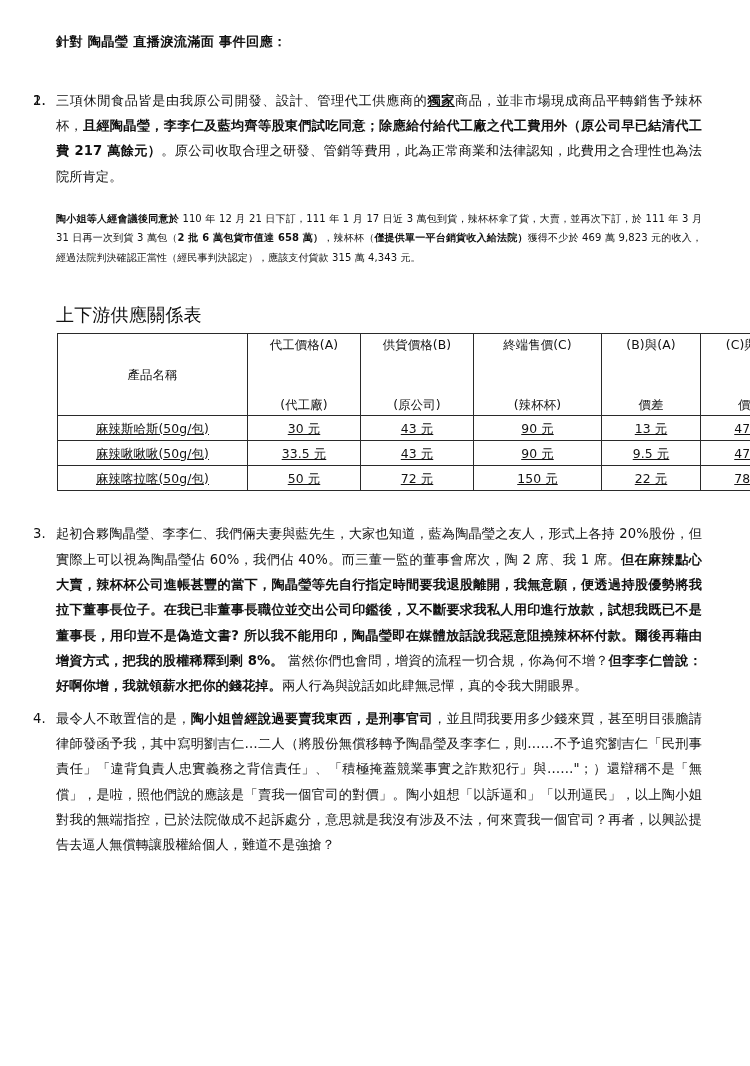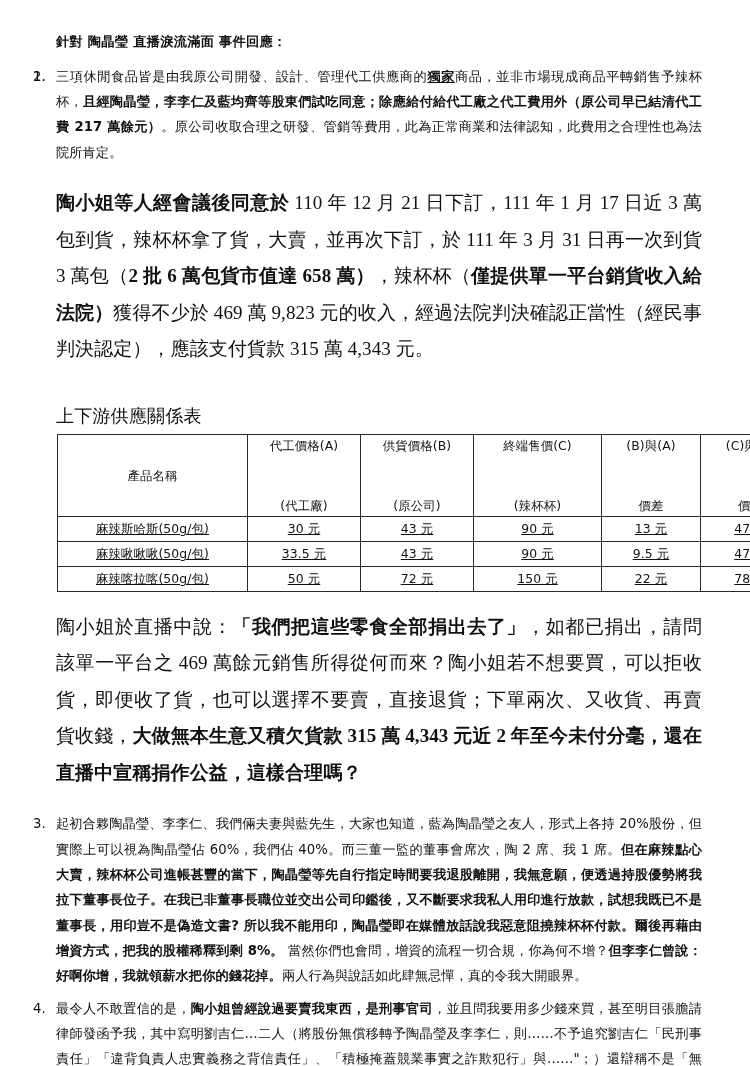--- a/index.html
+++ b/index.html
@@ -19,21 +19,21 @@
     width: 750px;
     height: 1066px;
     box-sizing: border-box;
     padding: 32px 48px 20px 33px;
     background: #ffffff;
   }
   .doc-title {
     font-size: 13.2px;
     line-height: 1.5;
     letter-spacing: 0.3px;
-    margin: 0 0 12px 23px;
+    margin: 0 0 36px 23px;
     color: #111;
   }
   ol.clauses {
     list-style: none;
     margin: 0;
     padding: 0;
   }
   li.clause {
     position: relative;
     padding-left: 23px;
@@ -46,27 +46,26 @@
   }
   li.clause > .num {
     position: absolute;
     left: 0;
     top: 0;
     width: 18px;
     text-align: left;
     font-size: 13.2px;
   }
   .para {
-    font-size: 19px;
+    font-size: 10px;
     line-height: 1.92;
     text-align: justify;
     text-justify: inter-character;
     letter-spacing: 0.1px;
     margin: 0 0 7px 23px;
-    font-family: Liberation Serif, serif;
   }
   .spacer-sm { height: 13px; }
   .spacer-md { height: 17px; }
   b, .b { font-weight: bold; }
   .u { text-decoration: underline; }
 
   .table-caption {
     font-size: 18px;
     margin: 16px 0 6px 23px;
     letter-spacing: 0.2px;
@@ -181,21 +180,20 @@
         <td>72 元</td>
         <td>150 元</td>
         <td>22 元</td>
         <td>78 元</td>
       </tr>
     </tbody>
   </table>
 
   <div class="spacer-md"></div>
 
-  <p class="para"><span>陶小姐於直播中說：</span><span class="b">「我們把這些零食全部捐出去了」</span><span>，如都已捐出，請問該單一平台之 469 萬餘元銷售所得從何而來？陶小姐若不想要買，可以拒收貨，即便收了貨，也可以選擇不要賣，直接退貨；下單兩次、又收貨、再賣貨收錢，</span><span class="b">大做無本生意又積欠貨款 315 萬 4,343 元近 2 年至今未付分毫，還在直播中宣稱捐作公益，這樣合理嗎？</span></p>
 
   <div class="spacer-sm"></div>
 
   <ol class="clauses">
     <li class="clause">
       <span class="num">3.</span>
       <span class="body"><span>起初合夥陶晶瑩、李李仁、我們倆夫妻與藍先生，大家也知道，藍為陶晶瑩之友人，形式上各持 20%股份，但實際上可以視為陶晶瑩佔 60%，我們佔 40%。而三董一監的董事會席次，陶 2 席、我 1 席。</span><span class="b">但在麻辣點心大賣，辣杯杯公司進帳甚豐的當下，陶晶瑩等先自行指定時間要我退股離開，我無意願，便透過持股優勢將我拉下董事長位子。在我已非董事長職位並交出公司印鑑後，又不斷要求我私人用印進行放款，試想我既已不是董事長，用印豈不是偽造文書? 所以我不能用印，陶晶瑩即在媒體放話說我惡意阻撓辣杯杯付款。爾後再藉由增資方式，把我的股權稀釋到剩 8%。</span><span> 當然你們也會問，增資的流程一切合規，你為何不增？</span><span class="b">但李李仁曾說：好啊你增，我就領薪水把你的錢花掉。</span><span>兩人行為與說話如此肆無忌憚，真的令我大開眼界。</span></span>
     </li>
     <li class="clause">
       <span class="num">4.</span>

